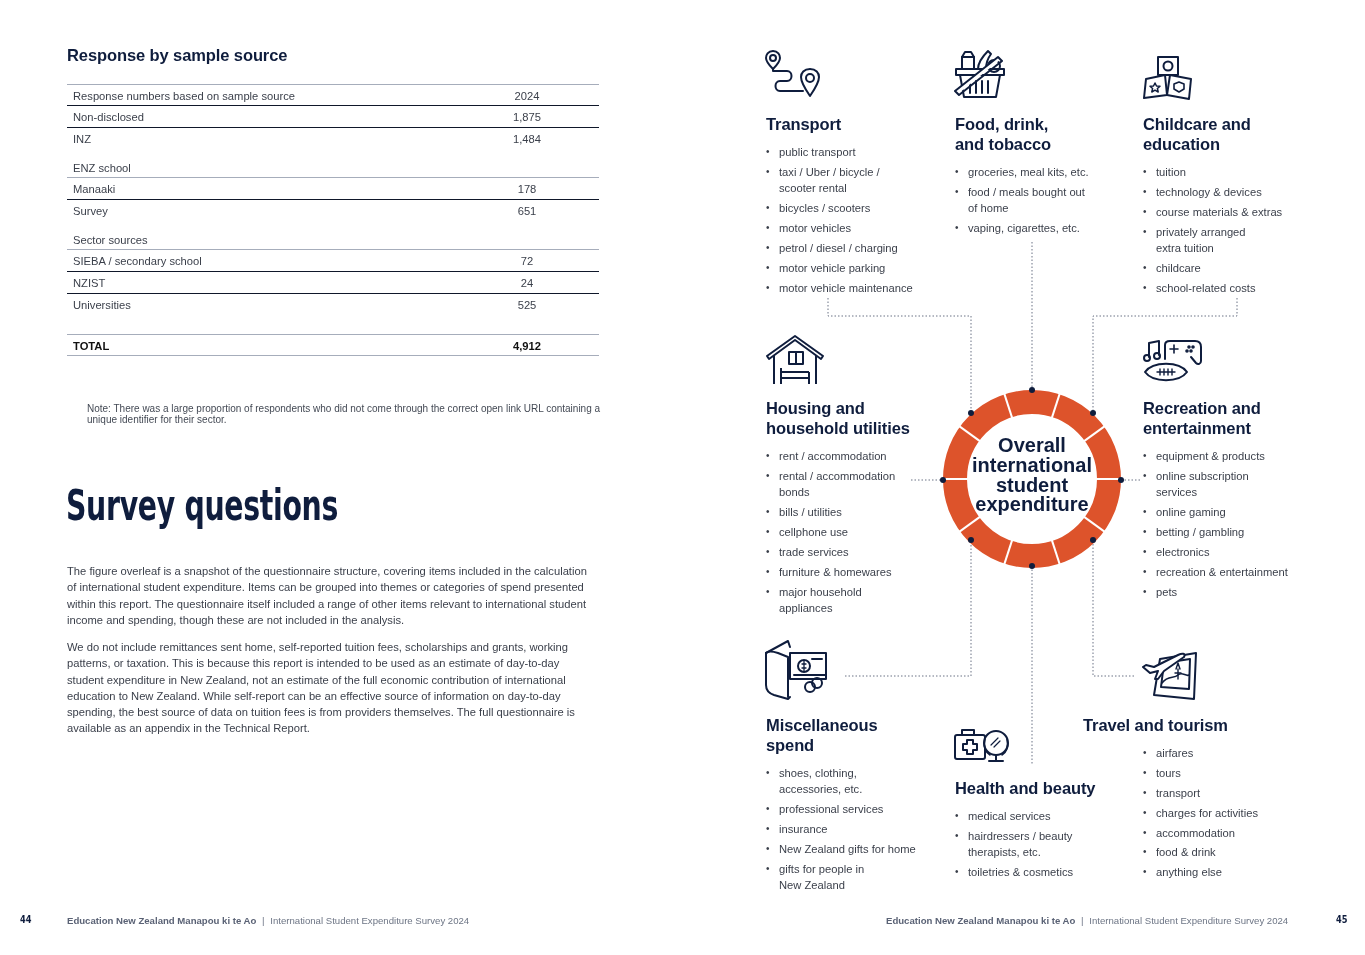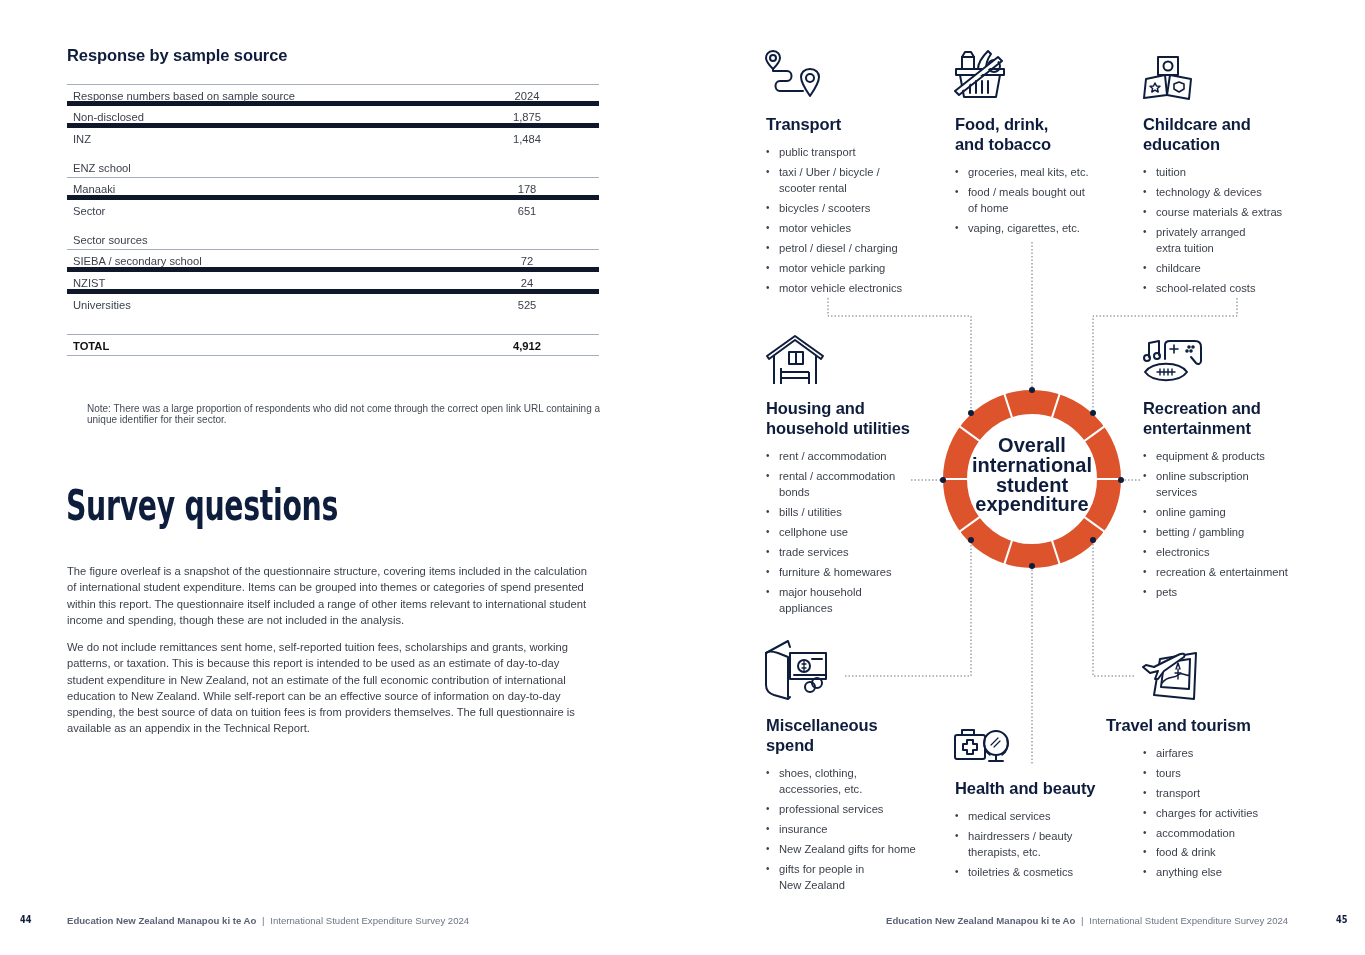--- a/index.html
+++ b/index.html
@@ -3,21 +3,21 @@
 <meta charset="utf-8">
 <style>
   * { margin:0; padding:0; box-sizing:border-box; }
   html, body { width:1365px; height:955px; background:#ffffff; overflow:hidden; }
   body { position:relative; font-family:"Liberation Sans", sans-serif; color:#0f1d3d; }
   .abs { position:absolute; }
 
   
   .tbl-title { left:67px; top:46px; font-size:16.5px; font-weight:bold; color:#0f1d3d; letter-spacing:-0.1px; }
   .tbl { left:67px; top:84px; width:532px; font-size:11.2px; color:#3a3f4a; }
-  .tbl .row { position:relative; height:22px; border-bottom:5px solid #0f172a; }
+  .tbl .row { position:relative; height:22px; border-bottom:1px solid #0f172a; }
   .tbl .row span { position:absolute; top:5px; }
   .tbl .row .lbl { left:6px; }
   .tbl .row .val { left:438px; width:44px; text-align:center; }
   .tbl .top { border-top:1.5px solid #a6adbb; }
   .tbl .group { position:relative; height:28px; border-bottom:1.5px solid #a6adbb; }
   .tbl .group span { position:absolute; left:6px; top:12px; }
   .tbl .row.last { border-bottom:none; height:24px; }
   .tbl .total { position:relative; height:22px; border-top:1.5px solid #a6adbb; border-bottom:1.5px solid #a6adbb; margin-top:6px; font-weight:bold; color:#111; }
   .tbl .total span { position:absolute; top:5px; }
   .tbl .total .lbl { left:6px; }
@@ -60,21 +60,21 @@
     <span class="val">1,484</span>
   </div>
   <div class="group">
     <span>ENZ school</span>
   </div>
   <div class="row">
     <span class="lbl">Manaaki</span>
     <span class="val">178</span>
   </div>
   <div class="row" style="border-bottom:none;">
-    <span class="lbl">Sector</span>
+    <span class="lbl">Survey</span>
     <span class="val">651</span>
   </div>
   <div class="group">
     <span>Sector sources</span>
   </div>
   <div class="row">
     <span class="lbl">SIEBA / secondary school</span>
     <span class="val">72</span>
   </div>
   <div class="row">
@@ -152,21 +152,21 @@
   </svg>
 </div>
 <div class="abs cat-title" style="left:766px;top:114px;">Transport</div>
 <ul class="abs cat-list" style="left:766px;top:144px;width:175px;">
   <li>public transport</li>
   <li style="width:130px;">taxi / Uber / bicycle / scooter rental</li>
   <li>bicycles / scooters</li>
   <li>motor vehicles</li>
   <li>petrol / diesel / charging</li>
   <li>motor vehicle parking</li>
-  <li>motor vehicle electronics</li>
+  <li>motor vehicle maintenance</li>
 </ul>
 
 <div class="abs icon" style="left:954px;top:49px;">
   <svg width="52" height="52" viewBox="0 0 52 52" fill="none" stroke="#0f1d3d" stroke-width="2" stroke-linecap="round" stroke-linejoin="round">
     <path d="M8 20 V8 L11 3 H17 L20 8 V20"></path>
     <path d="M8 8 H20"></path>
     <path d="M24 20 C24 12 30 6 34 2 L37 5 C34 9 32 14 32 20"></path>
     <circle cx="40" cy="17" r="6"></circle>
     <path d="M2 20 H50 V26 H2 Z"></path>
     <path d="M6 26 L10 48 H42 L46 26"></path>
@@ -300,21 +300,21 @@
 
 <div class="abs icon" style="left:1142px;top:649px;">
   <svg width="56" height="52" viewBox="0 0 56 52" fill="none" stroke="#0f1d3d" stroke-width="2" stroke-linecap="round" stroke-linejoin="round">
     <path d="M18 10 L54 4 L52 50 L12 46 Z" fill="#ffffff"></path>
     <path d="M22 14 L48 10 L47 40 L19 38 Z"></path>
     <path d="M20 34 C26 26 32 30 36 26 C40 22 44 28 47 26" stroke-width="1.6"></path>
     <path d="M34 20 L36 14 L38 20 M36 20 V30 M33 24 H39" stroke-width="1.4"></path>
     <path d="M1 18 L4 16 L12 18 L36 6 C40 4 44 4 42 8 L22 22 L16 30 L13 30 L16 22 L8 24 Z" fill="#ffffff"></path>
   </svg>
 </div>
-<div class="abs cat-title" style="left:1106px;top:715px;text-align:center;">Travel and tourism</div>
+<div class="abs cat-title" style="left:1083px;top:715px;text-align:center;">Travel and tourism</div>
 <ul class="abs cat-list" style="left:1143px;top:745px;width:170px;">
   <li>airfares</li>
   <li>tours</li>
   <li>transport</li>
   <li>charges for activities</li>
   <li>accommodation</li>
   <li>food &amp; drink</li>
   <li>anything else</li>
 </ul>
 

